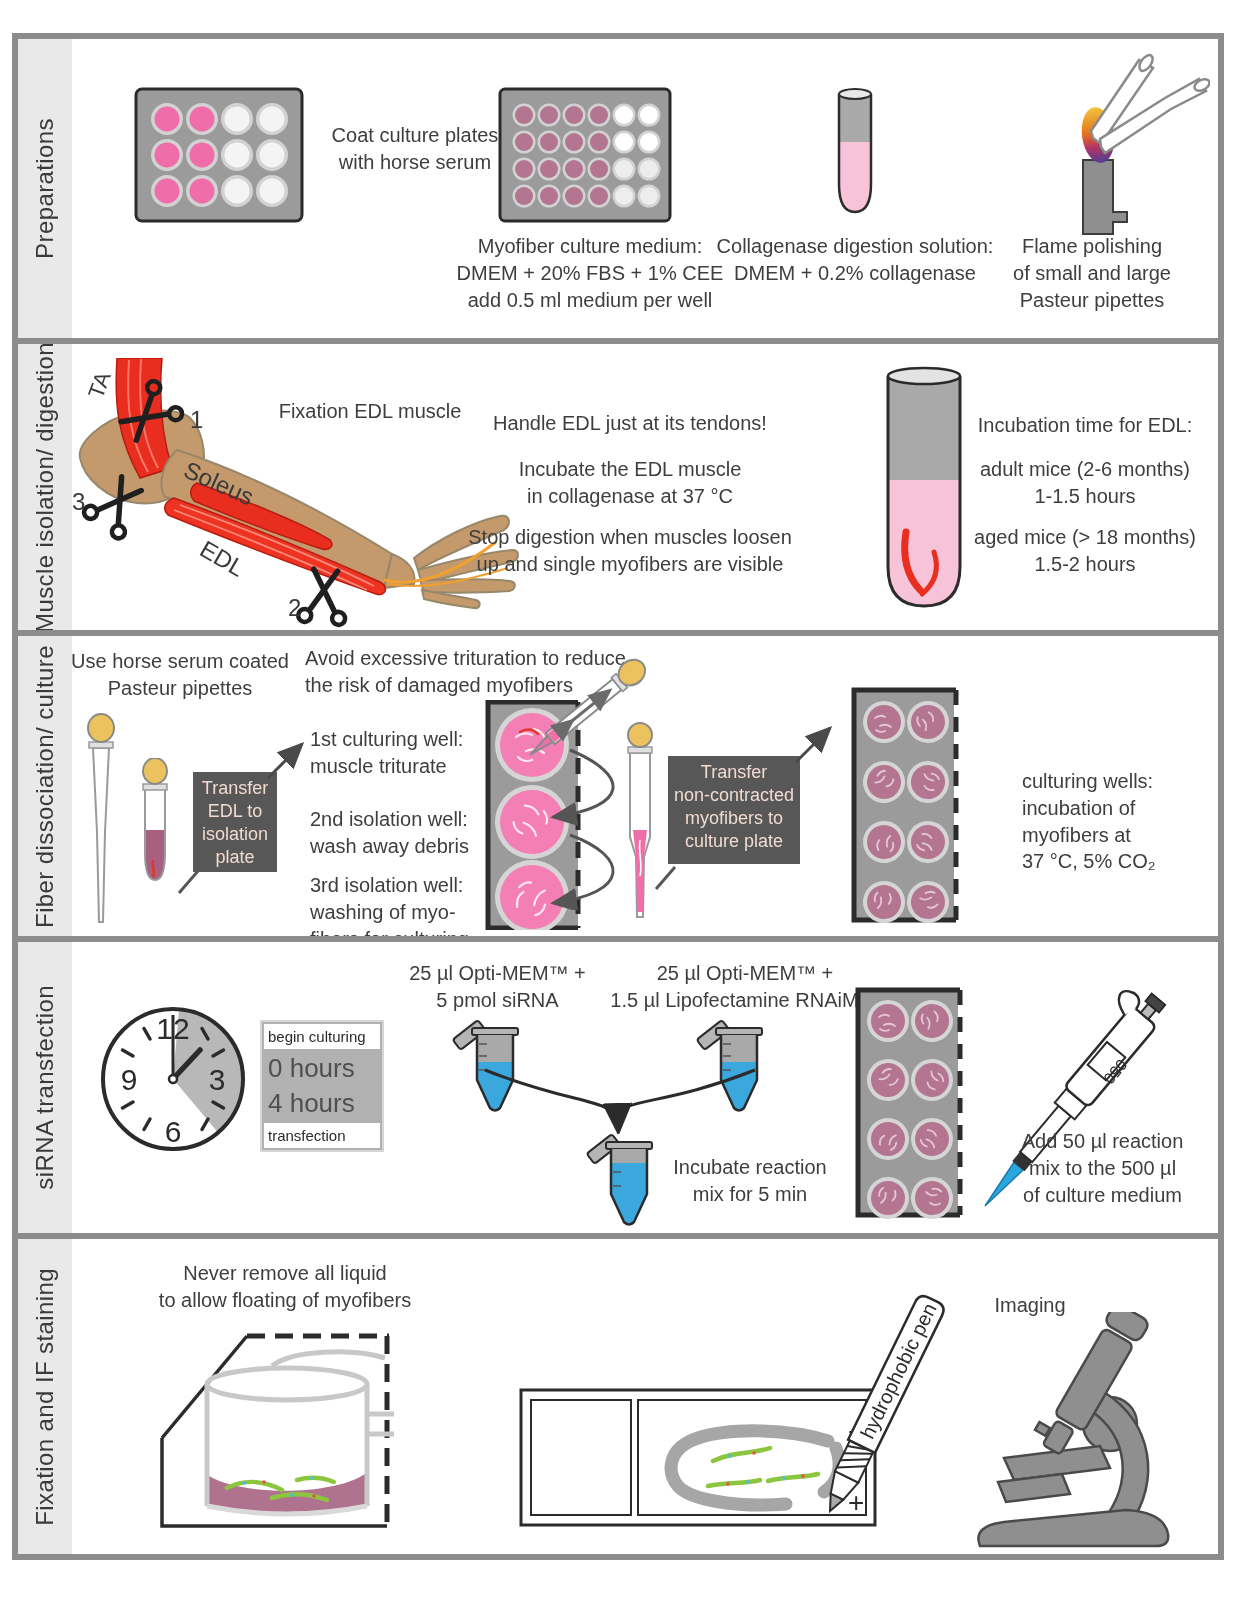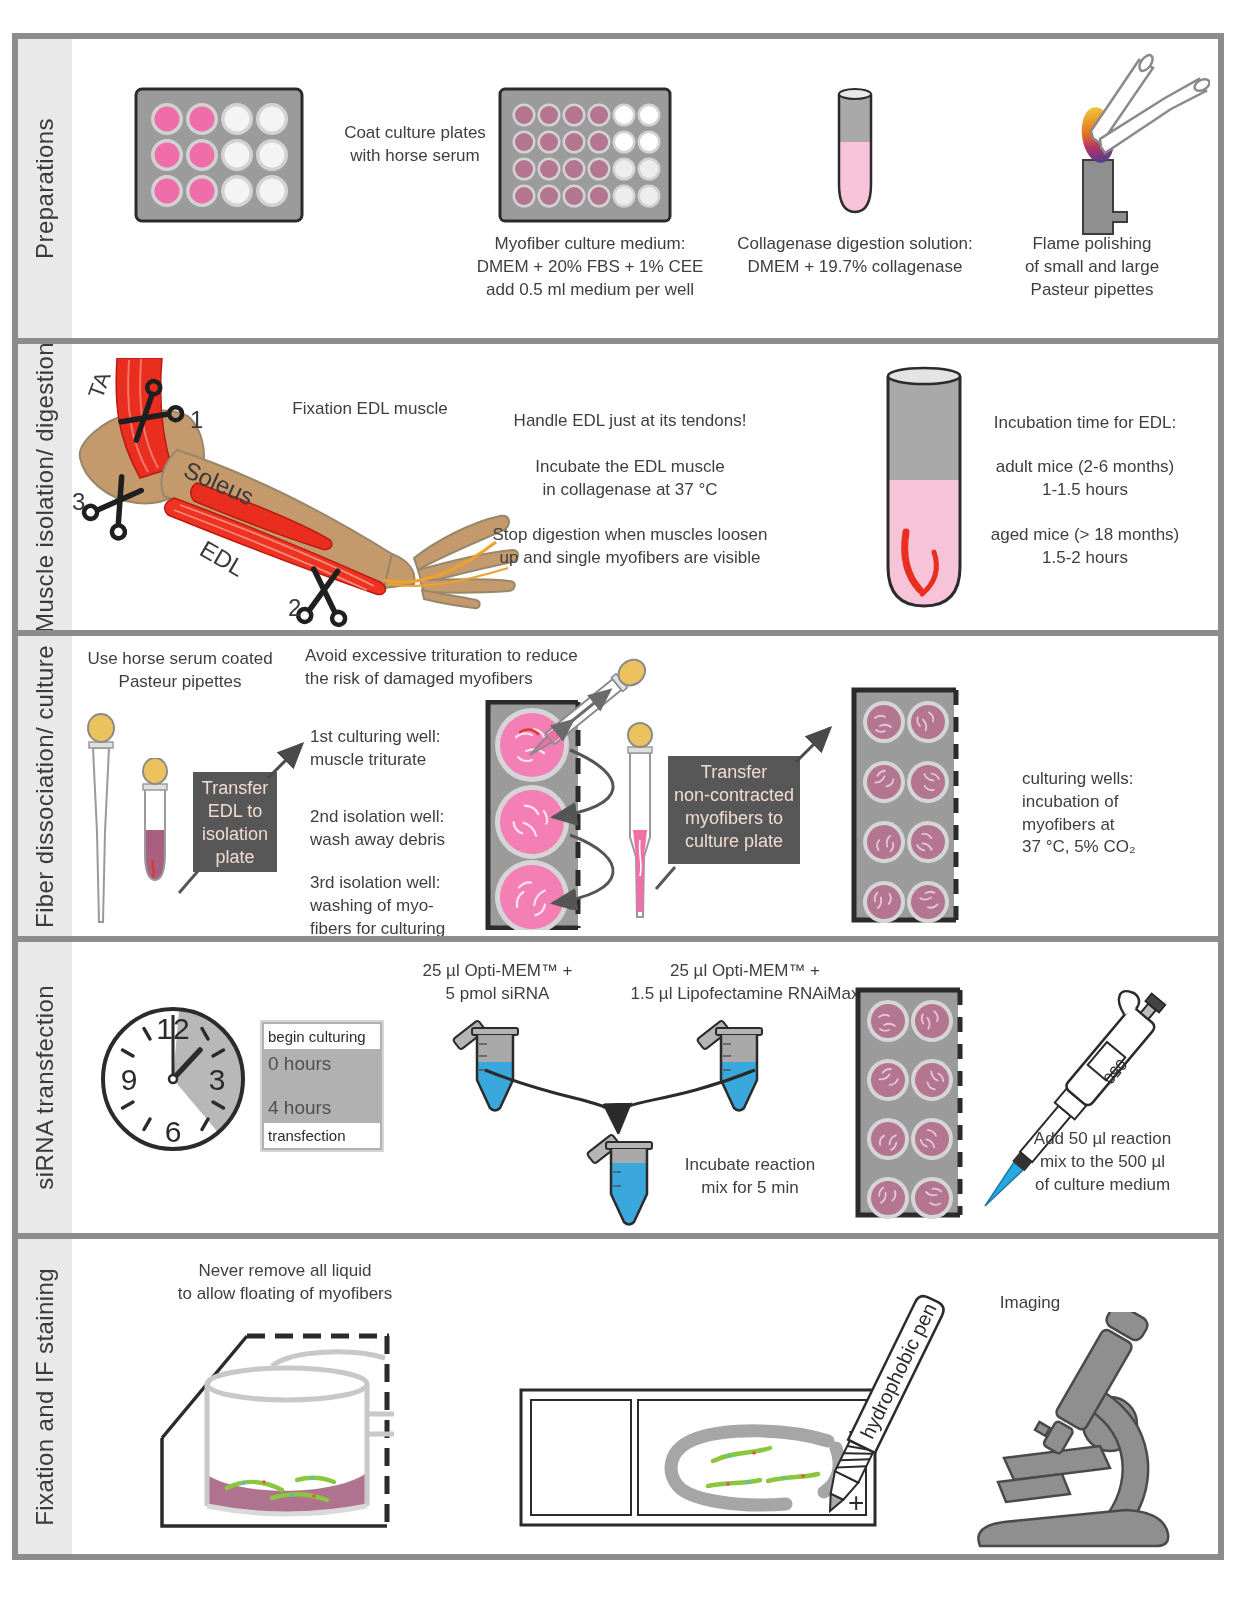--- a/index.html
+++ b/index.html
@@ -2,28 +2,28 @@
 <html><head>
 <meta charset="utf-8">
 <style>
   html,body{margin:0;padding:0}
   body{width:1242px;height:1604px;background:#ffffff;font-family:"Liberation Sans",sans-serif;position:relative;overflow:hidden}
   #frame{position:absolute;left:12px;top:33px;width:1200px;height:1515px;border:6px solid #8c8c8c;background:#fff}
   .panel{position:absolute;left:0;width:1200px;background:#fff}
   .plabel{position:absolute;left:0;top:0;bottom:0;width:54px;background:#e9e9e9;display:flex;align-items:center;justify-content:center;overflow:visible}
   .plabel span{writing-mode:vertical-rl;transform:rotate(180deg);font-size:24px;color:#3a3a3a;white-space:nowrap;letter-spacing:.4px}
   .divider{position:absolute;left:0;width:1200px;height:6px;background:#8c8c8c}
-  .t{position:absolute;white-space:pre-line;text-align:center;color:#3e3e3e;font-size:17px;line-height:1.34}
+  .t{position:absolute;white-space:pre-line;text-align:center;color:#3e3e3e;font-size:20px;line-height:1.34}
   .tl{text-align:left}
   .callout{position:absolute;background:#575757;color:#f0dbd1;text-align:center;font-size:18px;line-height:1.28;white-space:pre-line;padding-top:5px;box-sizing:border-box}
   .abs{position:absolute}
   svg{display:block}
   .timeline{position:absolute;background:#b1b1b1;border:2px solid #d6d6d6;box-sizing:border-box}
   .strip{position:absolute;left:2px;right:2px;height:25px;background:#fff;color:#2b2b2b;font-size:15px;line-height:25px;padding-left:4px}
-  .gtxt{position:absolute;left:6px;color:#4f4f4f;font-size:19px}
+  .gtxt{position:absolute;left:6px;color:#4f4f4f;font-size:26px}
 </style>
 </head>
 <body>
 
 <div id="frame">
 
   <div class="panel" style="top:0;height:299px">
     <div class="plabel">
       <span>Preparations</span>
     </div>
@@ -150,21 +150,21 @@
         <ellipse cx="141" cy="11" rx="9" ry="5" transform="rotate(-55 141 11)"></ellipse>
         <path d="M96,95 L95,87 L160,46 L194,27 L201,39 L166,57 L100,101 Z"></path>
         <ellipse cx="197" cy="33" rx="8" ry="5" transform="rotate(-28 197 33)"></ellipse>
       </g>
     </svg>
 
     <div class="t" style="left:407px;top:194px;width:330px">Myofiber culture medium:
 DMEM + 20% FBS + 1% CEE
 add 0.5 ml medium per well</div>
     <div class="t" style="left:672px;top:194px;width:330px">Collagenase digestion solution:
-DMEM + 19.7% collagenase</div>
+DMEM + 0.2% collagenase</div>
     <div class="t" style="left:942px;top:194px;width:264px">Flame polishing
 of small and large
 Pasteur pipettes</div>
   </div>
 
   <div class="divider" style="top:299px"></div>
 
   <div class="panel" style="top:305px;height:286px">
     <div class="plabel">
       <span>Muscle isolation/ digestion</span>

